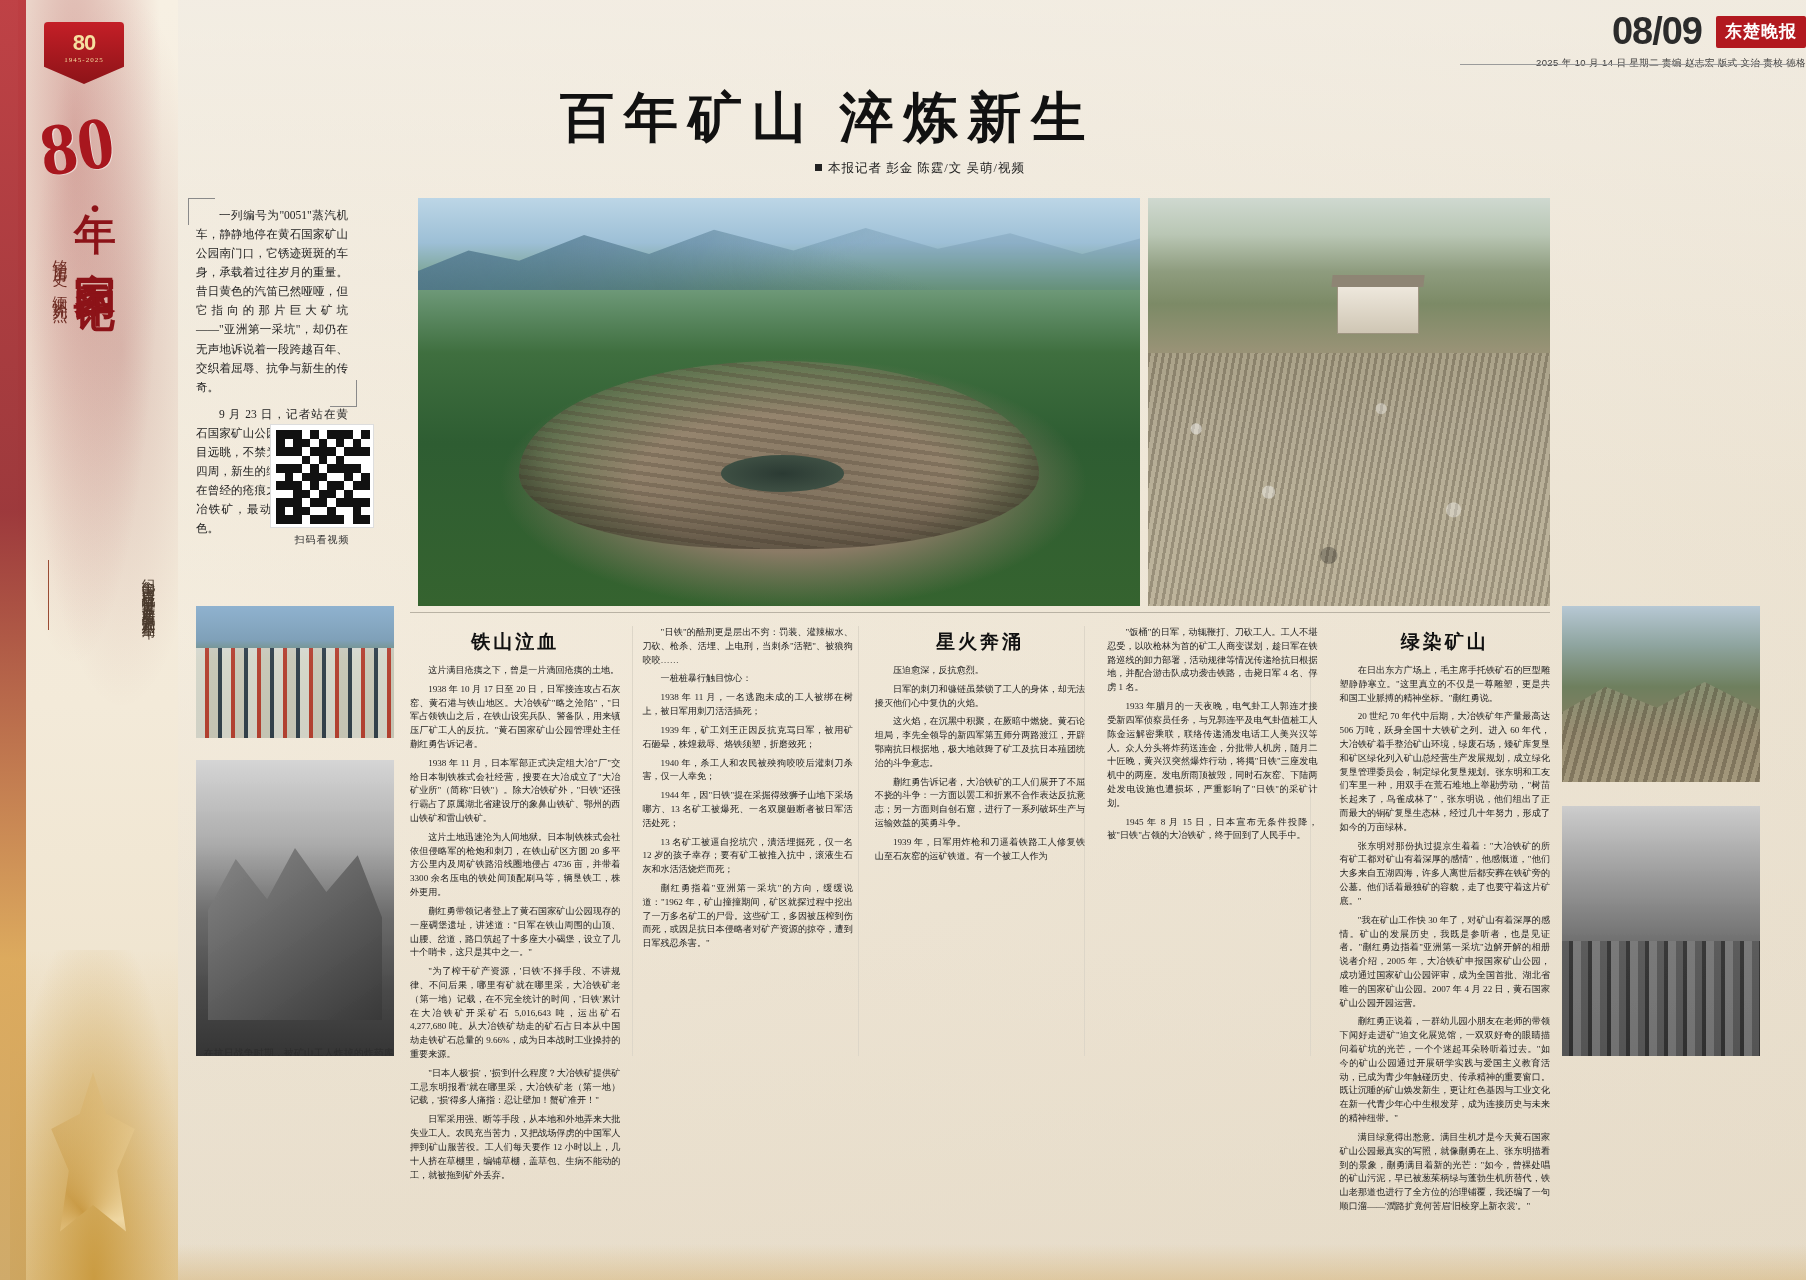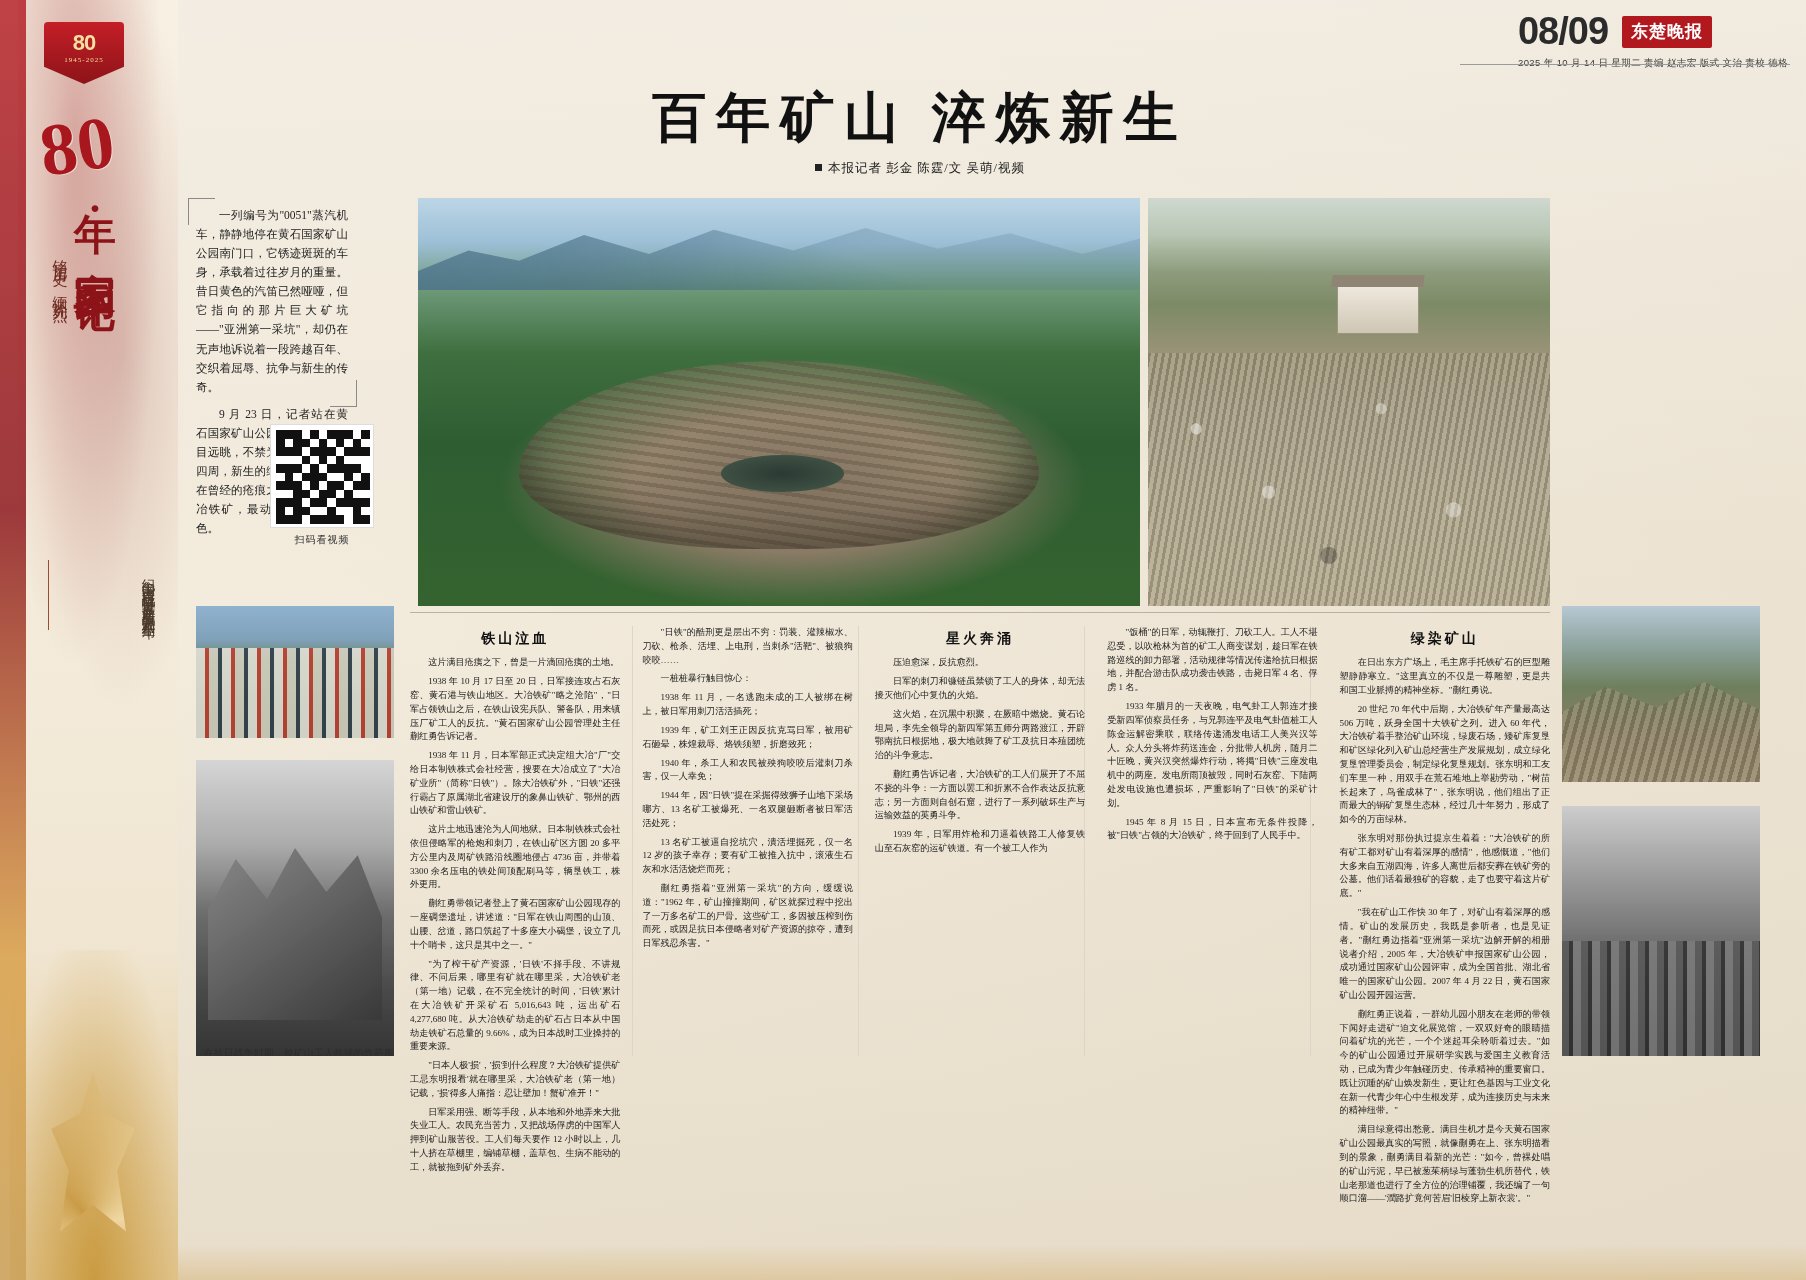--- a/index.html
+++ b/index.html
@@ -83,42 +83,42 @@
   }
   .band-rule{
     position:absolute;left:48px;top:560px;width:1px;height:70px;background:#9a4b33;
   }
   .band-foot{
     position:absolute;left:66px;top:568px;width:96px;
     writing-mode:vertical-rl;text-orientation:upright;
     font-size:13.5px;line-height:2.0;color:#4a3a2c;letter-spacing:2px;
   }
   
-  .masthead{position:absolute;right:18px;top:10px;text-align:left;margin-left:16px;}
+  .masthead{position:absolute;right:0;top:10px;text-align:right;margin-left:16px;}
   .page-no{
     font-family:"Liberation Sans",sans-serif;
     font-size:38px;font-weight:bold;color:#2b2b2b;letter-spacing:-1px;display:inline-block;
     vertical-align:middle;
   }
   .paper-logo{
     display:inline-block;vertical-align:middle;margin-left:10px;
     background:#b2191f;color:#fff;font-weight:bold;font-size:17px;
     padding:4px 9px 5px;border-radius:2px;letter-spacing:1px;
     font-family:"Liberation Serif",serif;
   }
   .masthead-meta{
     margin-top:4px;font-size:9.5px;color:#3a3a3a;letter-spacing:.4px;
     font-family:"Liberation Sans",sans-serif;
   }
   .masthead-rule{
     position:absolute;right:16px;top:64px;width:330px;height:1px;background:#9b9b9b;
   }
   
   .headline{
-    position:absolute;left:560px;top:82px;width:720px;text-align:center;
+    position:absolute;left:560px;top:82px;width:720px;text-align:left;
     font-size:54px;font-weight:bold;letter-spacing:10px;color:#111;
   }
   .byline{
     position:absolute;left:560px;top:160px;width:720px;text-align:center;
     font-size:12.5px;color:#222;letter-spacing:1px;
   }
   .byline .sq{display:inline-block;width:7px;height:7px;background:#222;margin-right:6px;vertical-align:1px;}
   
   .lead{
     position:absolute;left:196px;top:206px;width:152px;
@@ -243,21 +243,21 @@
     background:repeating-linear-gradient(90deg,#5a5a5a 0 7px,#2f2f2f 7px 11px,#7d7d7d 11px 19px);
     opacity:.8;
   }
   
   .cols{
     position:absolute;left:410px;top:626px;width:1140px;height:430px;
     display:grid;grid-template-columns:repeat(5,1fr);column-gap:22px;
   }
   .col{font-size:9.1px;line-height:1.52;text-align:justify;color:#1c1c1c;}
   .col h3{
-    font-size:14px;font-weight:bold;letter-spacing:3px;text-align:center;
+    font-size:19px;font-weight:bold;letter-spacing:3px;text-align:center;
     margin:2px 0 7px;color:#111;
   }
   .col p{margin:0 0 5px;text-indent:2em;}
   .rule-h{position:absolute;left:410px;top:612px;width:1140px;height:1px;background:#b9b2a4;}
   .rule-v{position:absolute;top:626px;width:1px;height:430px;background:#ddd6c8;}
   
   .bottom-orn{
     position:absolute;left:178px;right:0;bottom:0;height:36px;
     background:linear-gradient(180deg,rgba(212,170,92,0),rgba(206,162,84,.35));
   }

